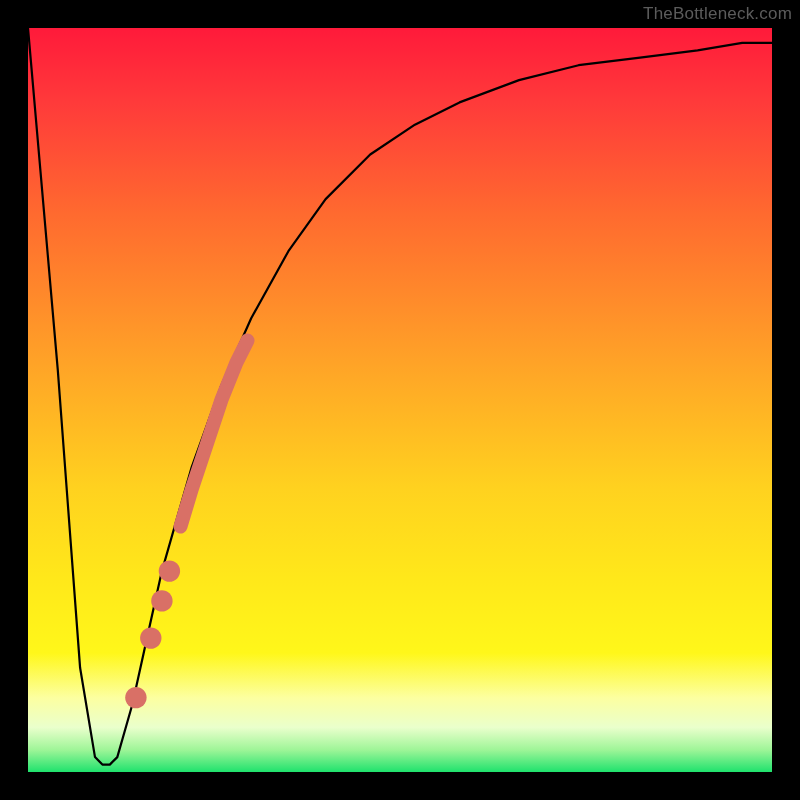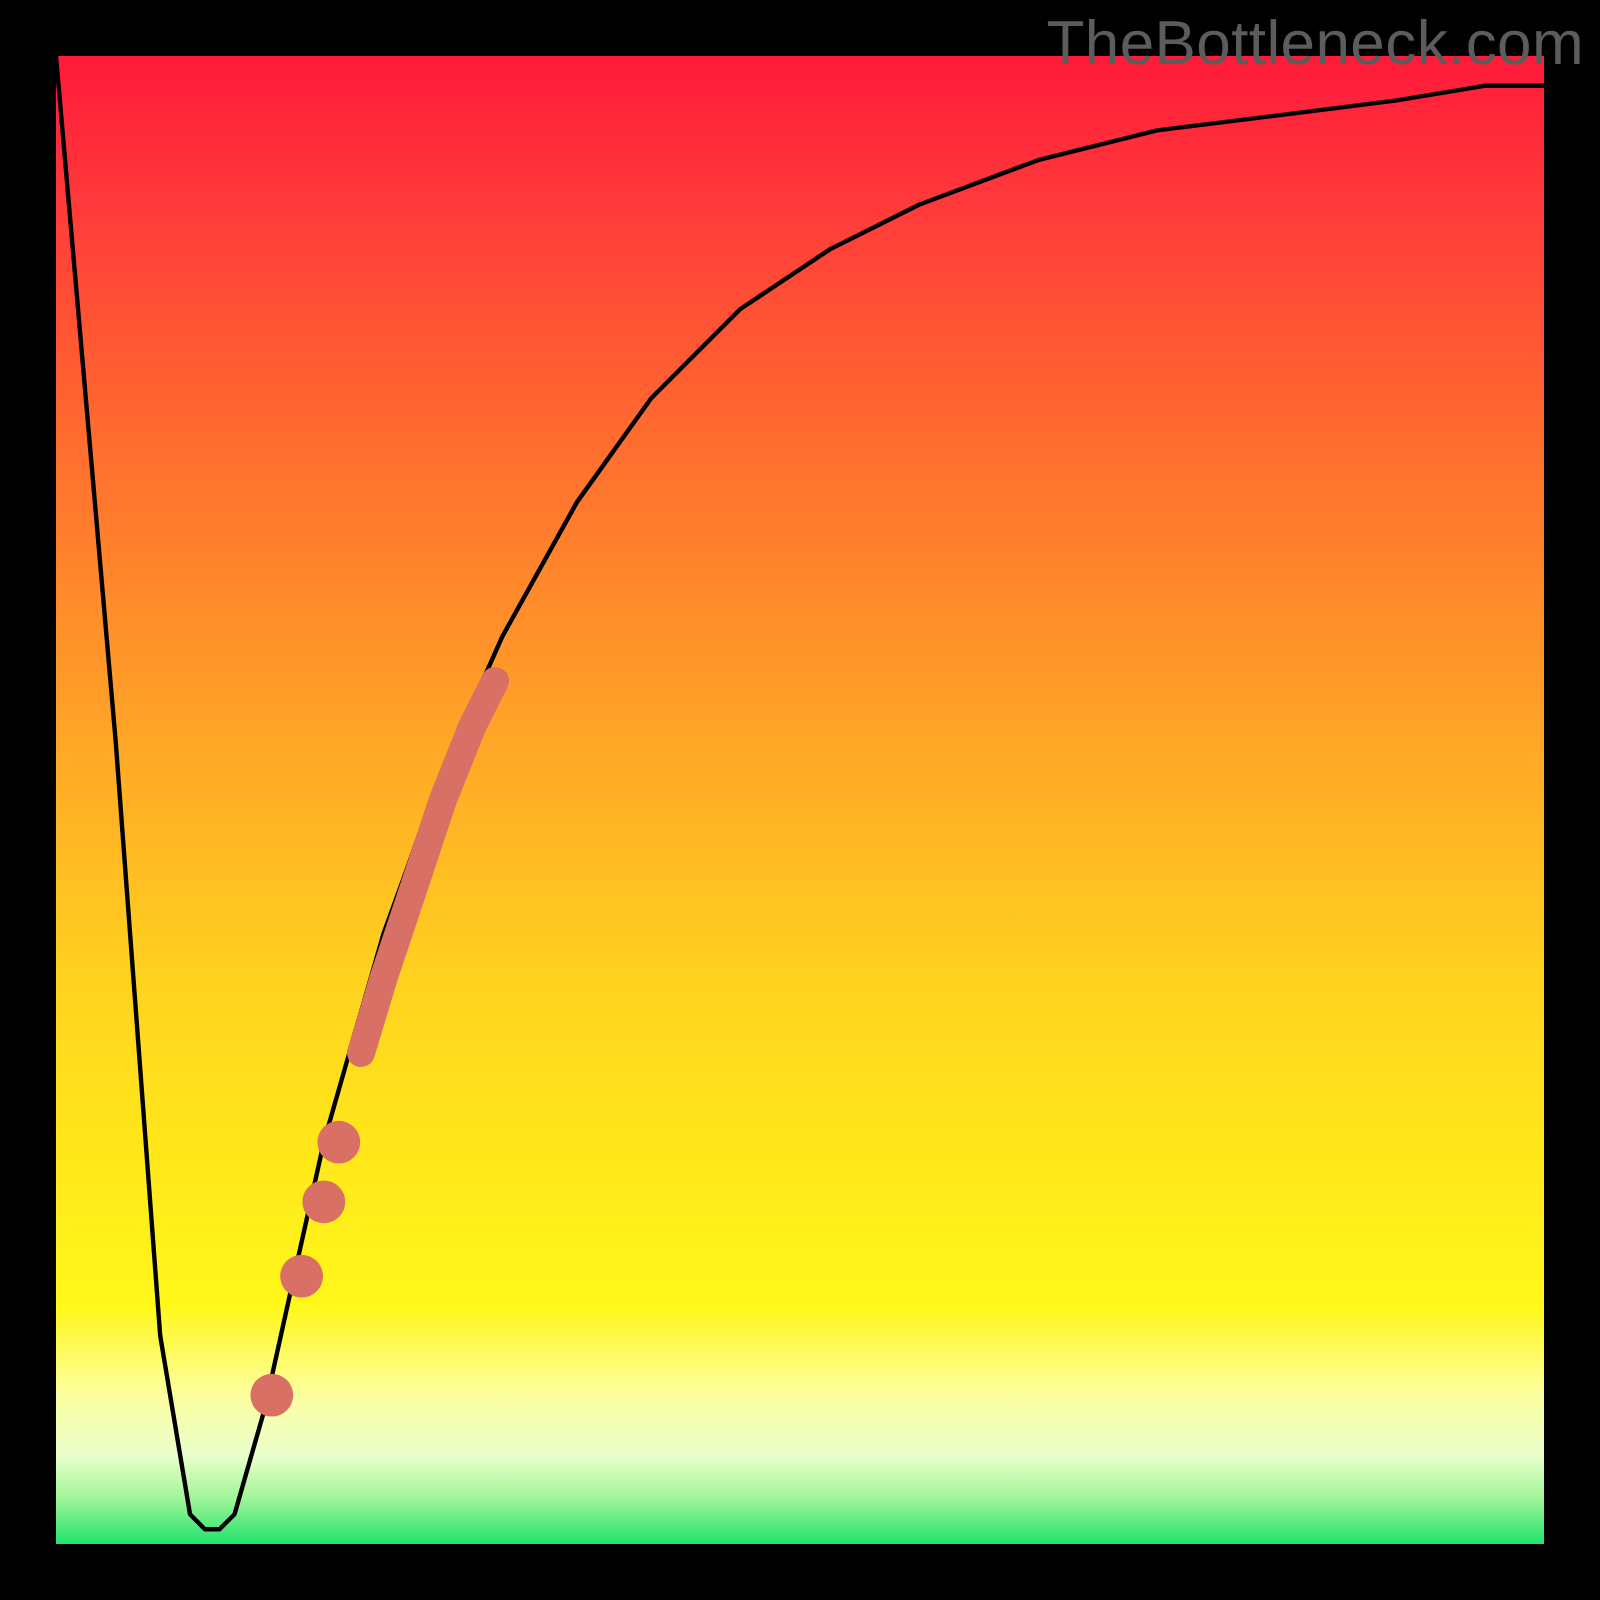--- a/index.html
+++ b/index.html
@@ -35,21 +35,21 @@
       #eaffcc 94%,
       #9ff598 97%,
       #1fe26d 100%
     );
   }
   .watermark {
     position: absolute;
     top: 4px;
     right: 8px;
     color: #5c5c5c;
-    font-size: 31px;
+    font-size: 17px;
     font-weight: 500;
     letter-spacing: 0.2px;
     z-index: 5;
   }
   svg {
     position: absolute;
     left: 0;
     top: 0;
     width: 744px;
     height: 744px;

